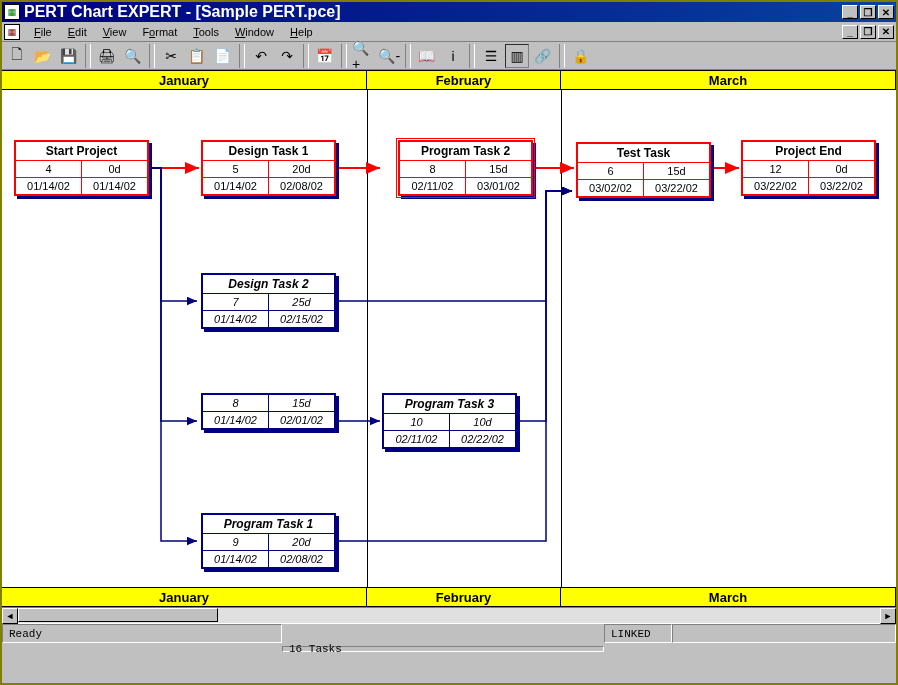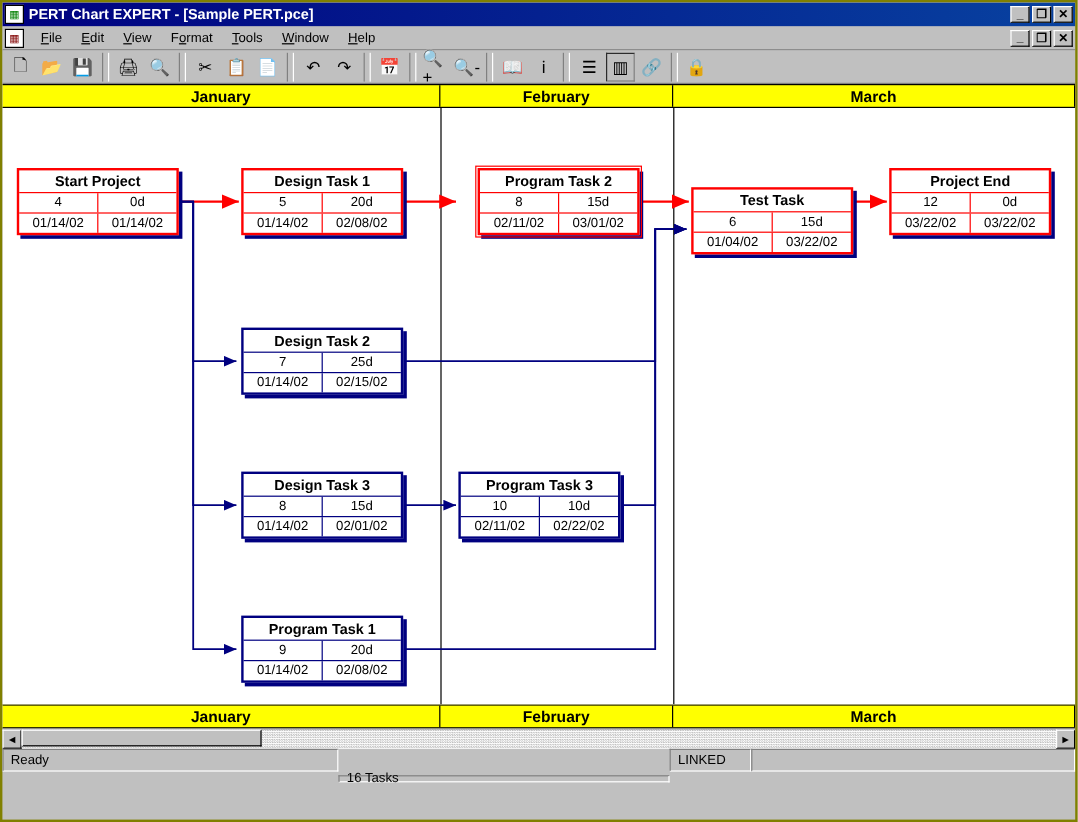--- a/index.html
+++ b/index.html
@@ -19,21 +19,21 @@
     color: #fff;
     height: 20px;
     display: flex;
     align-items: center;
     padding: 0 2px;
   }
   .titlebar .app-icon {
     width:16px;height:16px;background:#fff;border:1px solid #000;margin-right:4px;
     display:flex;align-items:center;justify-content:center;font-size:9px;color:#008000;
   }
-  .titlebar .title-text { flex:1;font-weight:bold;font-size:12px; }
+  .titlebar .title-text { flex:1;font-weight:bold;font-size:16px; }
   .win-btns { display:flex;gap:2px; }
   .win-btn {
     width:16px;height:14px;background:#c0c0c0;border:1px solid #000;
     border-top-color:#fff;border-left-color:#fff;
     display:flex;align-items:center;justify-content:center;font-size:10px;font-weight:bold;color:#000;
     cursor:pointer;
   }
   
   .menubar {
     background:#c0c0c0;height:20px;display:flex;align-items:center;padding:0 2px;
@@ -96,46 +96,46 @@
   .task-cell:last-child{border-right:none;}
   .task-row.dates { border-top:1px solid currentColor; }
   .task-node.critical { color:#ff0000; }
   .task-node.critical .task-title,
   .task-node.critical .task-cell { color:#000; }
   .task-node.critical .task-row,.task-node.critical .task-title{border-color:#ff0000;}
   .task-node.critical .task-cell{border-color:#ff0000;}
   .task-node.normal { color:#000080; }
   .task-node.normal .task-title,
   .task-node.normal .task-cell { color:#000; }
-  .task-node.normal .task-row,.task-node.normal .task-title{border-color:#000080;}
+  .task-node.normal .task-row,.task-node.normal .task-title{border-color:#000080;font-style:italic;}
   .task-node.normal .task-cell{border-color:#000080;}
   
   .connectors { position:absolute;top:0;left:0;width:100%;height:100%;pointer-events:none; }
   
   .hscroll {
     height:16px;background:#c0c0c0;border-top:1px solid #808080;display:flex;
   }
   .scroll-btn {
     width:16px;height:16px;background:#c0c0c0;
     border:1px solid #000;border-top-color:#fff;border-left-color:#fff;
     display:flex;align-items:center;justify-content:center;font-size:9px;cursor:pointer;
   }
   .scroll-track { flex:1;background:repeating-conic-gradient(#c0c0c0 0% 25%,#fff 0% 50%) 50%/2px 2px; position:relative;}
   .scroll-thumb{position:absolute;left:0;top:0;height:14px;width:200px;background:#c0c0c0;border:1px solid #000;border-top-color:#fff;border-left-color:#fff;}
   
   .statusbar {
-    height:20px;background:#c0c0c0;display:flex;border-top:1px solid #fff;
+    height:20px;background:#c0c0c0;display:flex;border-top:1px solid #fff;font-family:Liberation Mono, monospace;
   }
   .status-panel {
     border:1px solid #808080;border-top-color:#808080;border-left-color:#808080;
     border-right-color:#fff;border-bottom-color:#fff;
     padding:2px 6px;display:flex;align-items:center;
   }
   .status-panel.p1{width:280px;}
-  .status-panel.p2{width:276px;margin-top:22px;}
+  .status-panel.p2{width:322px;margin-top:22px;}
   .status-panel.p3{width:150px;}
   .status-panel.p4{width:68px;}
   .status-panel.p5{flex:1;}
 </style>
 </head>
 <body>
 
 <div class="titlebar">
   <div class="app-icon">▦</div>
   <div class="title-text">PERT Chart EXPERT - [Sample PERT.pce]</div>
@@ -254,28 +254,28 @@
     <div class="task-title">Program Task 2</div>
     <div class="task-row">
         <div class="task-cell">8</div>
         <div class="task-cell">15d</div>
       </div>
     <div class="task-row dates">
         <div class="task-cell">02/11/02</div>
         <div class="task-cell">03/01/02</div>
       </div>
   </div>
-  <div class="task-node critical" style="left:574px;top:66px">
+  <div class="task-node critical" style="left:574px;top:52px">
     <div class="task-title">Test Task</div>
     <div class="task-row">
         <div class="task-cell">6</div>
         <div class="task-cell">15d</div>
       </div>
     <div class="task-row dates">
-        <div class="task-cell">01/04/02</div>
+        <div class="task-cell">03/02/02</div>
         <div class="task-cell">03/22/02</div>
       </div>
   </div>
   <div class="task-node critical" style="left:739px;top:50px">
     <div class="task-title">Project End</div>
     <div class="task-row">
         <div class="task-cell">12</div>
         <div class="task-cell">0d</div>
       </div>
     <div class="task-row dates">
@@ -289,21 +289,20 @@
     <div class="task-row">
         <div class="task-cell">7</div>
         <div class="task-cell">25d</div>
       </div>
     <div class="task-row dates">
         <div class="task-cell">01/14/02</div>
         <div class="task-cell">02/15/02</div>
       </div>
   </div>
   <div class="task-node normal" style="left:199px;top:303px">
-    <div class="task-title">Design Task 3</div>
     <div class="task-row">
         <div class="task-cell">8</div>
         <div class="task-cell">15d</div>
       </div>
     <div class="task-row dates">
         <div class="task-cell">01/14/02</div>
         <div class="task-cell">02/01/02</div>
       </div>
   </div>
   <div class="task-node normal" style="left:380px;top:303px">

